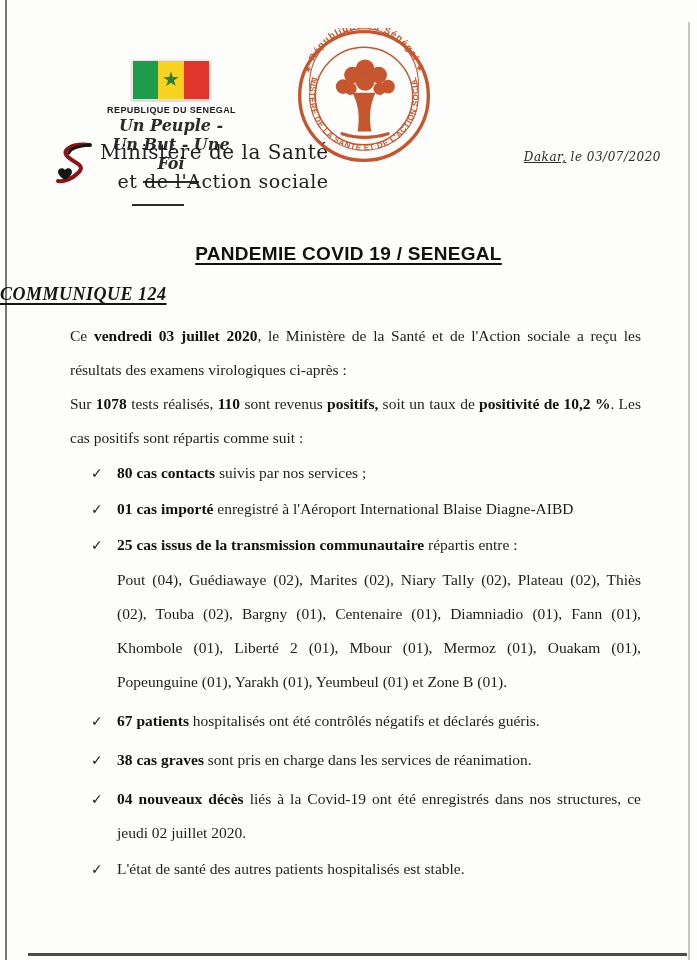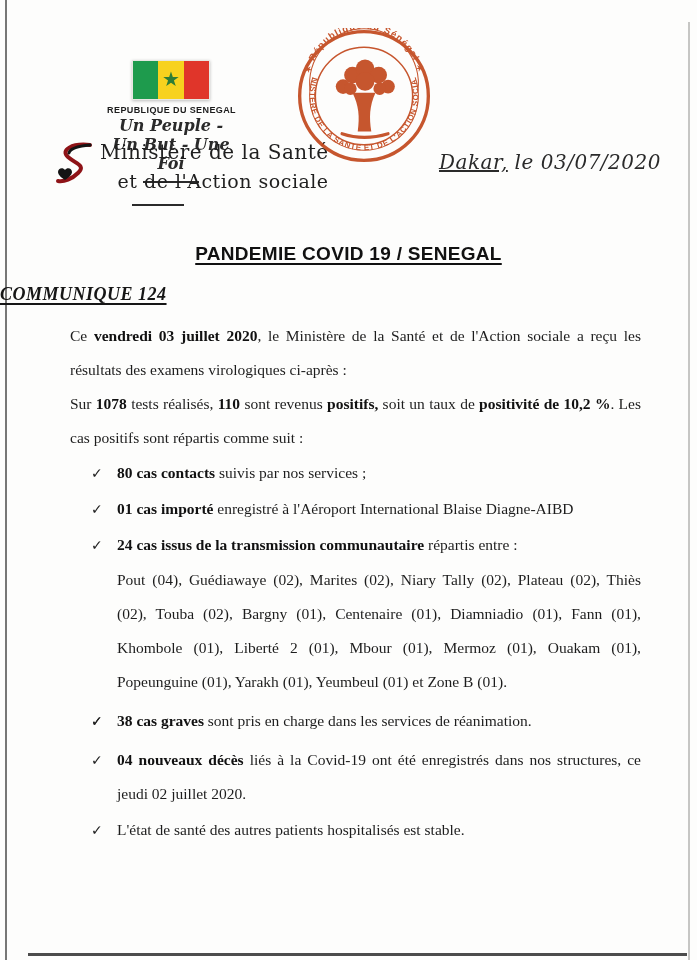--- a/index.html
+++ b/index.html
@@ -27,21 +27,21 @@
   .ministry-block { position:absolute; left:52px; top:140px; width:280px; }
   .ministry-row { display:flex; align-items:flex-start; }
   .ministry-logo { width:44px; height:48px; flex:0 0 44px; }
   .ministry-script { margin-left:4px; font-family:"DejaVu Serif", serif; color:#1f1f1f; }
   .ministry-script .l1 { font-size:20px; letter-spacing:.5px; }
   .ministry-script .l2 { font-size:19px; margin-left:14px; margin-top:6px; letter-spacing:.5px;text-align:right; }
   .ministry-block .hline { width:52px; margin-top:12px; margin-left:80px; }
 
   .seal { position:absolute; left:296px; top:28px; width:136px; height:136px; opacity:.92; }
 
-  .date-block { position:absolute; right:36px; top:150px; font-family:"DejaVu Serif", serif; font-style:italic; font-size:20px; color:#2a2a2a; letter-spacing:.5px; }
+  .date-block { position:absolute; right:36px; top:150px; font-family:"DejaVu Serif", serif; font-style:italic; font-size:12px; color:#2a2a2a; letter-spacing:.5px; }
   .date-block .place { text-decoration:underline; }
 
   
   .doc-title {
     position:absolute; top:243px; left:0; right:0; text-align:center;
     font-family:"Liberation Sans", sans-serif; font-weight:bold; font-size:19px;
     color:#111; letter-spacing:.3px;
     text-decoration:underline; text-decoration-thickness:2px; text-underline-offset:3px;
   }
   .doc-subtitle {
@@ -147,25 +147,26 @@
     <span><b>80 cas contacts</b><span> suivis par nos services ;</span></span>
     
   </li>
         <li>
     <span class="check">✓</span>
     <span><b>01 cas importé</b><span> enregistré à l'Aéroport International Blaise Diagne-AIBD</span></span>
     
   </li>
         <li>
     <span class="check">✓</span>
-    <span><b>24 cas issus de la transmission communautaire</b><span> répartis entre :</span></span>
+    <span><b>25 cas issus de la transmission communautaire</b><span> répartis entre :</span></span>
     <div class="bullet-sub">Pout (04), Guédiawaye (02), Marites (02), Niary Tally (02), Plateau (02), Thiès (02), Touba (02), Bargny (01), Centenaire (01), Diamniadio (01), Fann (01), Khombole (01), Liberté 2 (01), Mbour (01), Mermoz (01), Ouakam (01), Popeunguine (01), Yarakh (01), Yeumbeul (01) et Zone B (01).</div>
   </li>
         <li class="spaced">
     <span class="check">✓</span>
+    <span><b>67 patients</b><span> hospitalisés ont été contrôlés négatifs et déclarés guéris.</span></span>
     
   </li>
         <li class="spaced">
     <span class="check">✓</span>
     <span><b>38 cas graves</b><span> sont pris en charge dans les services de réanimation.</span></span>
     
   </li>
         <li class="spaced">
     <span class="check">✓</span>
     <span><b>04 nouveaux décès</b><span> liés à la Covid-19 ont été enregistrés dans nos structures, ce jeudi 02 juillet 2020.</span></span>

